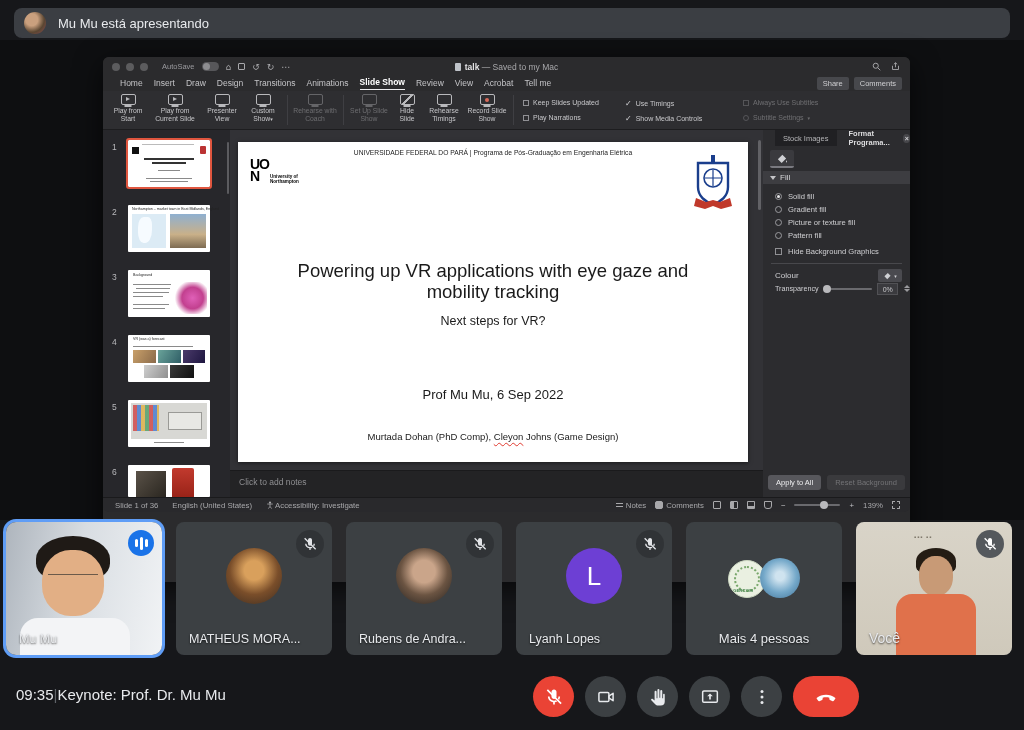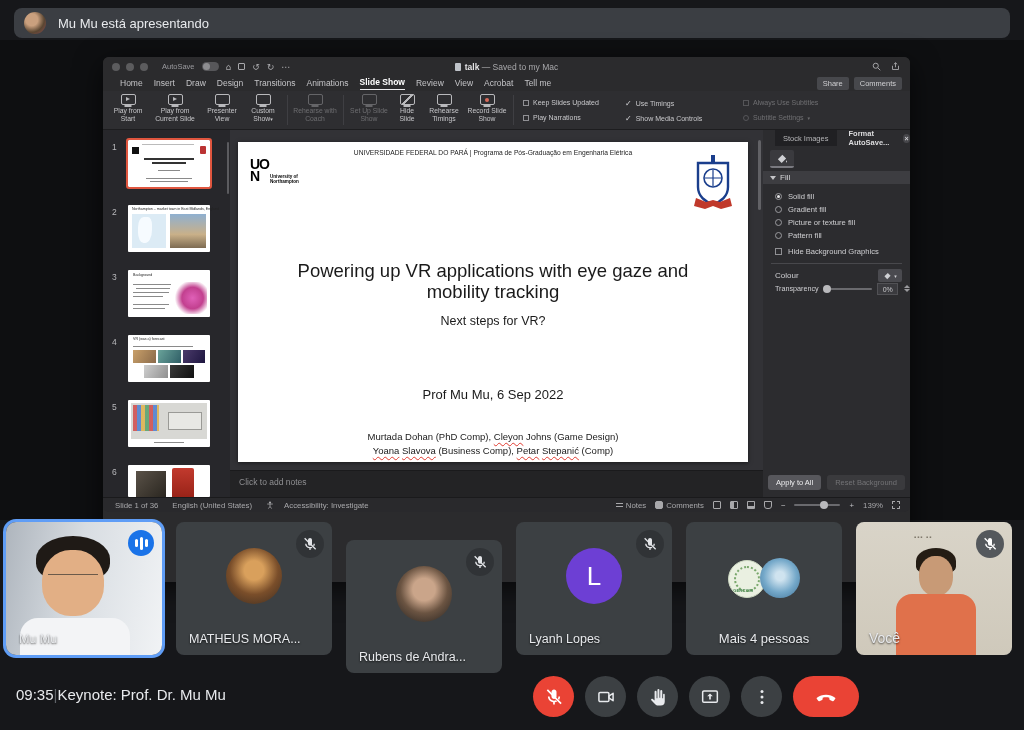--- a/index.html
+++ b/index.html
@@ -367,33 +367,32 @@
             <path d="M6 9h30v24c0 9-7 15-15 17C13 48 6 42 6 33z" fill="#fff" stroke="#1a3e8c" stroke-width="2.4"></path>
             <circle cx="21" cy="24" r="9" fill="none" stroke="#1a3e8c" stroke-width="1.6"></circle>
             <path d="M13 24h16M21 16v16" stroke="#1a3e8c" stroke-width="1.2"></path>
             <path d="M4 44l10 4 7-2 7 2 10-4 2 8-11 3-8-3-8 3-11-3z" fill="#c0392b"></path>
           </svg>
           <div class="sl-title">Powering up VR applications with eye gaze and mobility tracking</div>
           <div class="sl-sub">Next steps for VR?</div>
           <div class="sl-pres">Prof Mu Mu, 6 Sep 2022</div>
           <div class="sl-auth">
             <div><span>Murtada Dohan (PhD Comp), </span><span class="sp">Cleyon</span><span> Johns (Game Design)</span></div>
-            <div><span class="sp">Yoana</span><span> </span><span class="sp">Slavova</span><span> (Business Comp), </span><span class="sp">Petar</span><span> </span><span class="sp">Stepanić</span><span> (Comp)</span></div>
           </div>
         </div>
         <div class="cscroll"></div>
       </div>
 
       <div class="notes">Click to add notes</div>
 
       <div class="panel">
         <div class="ptabs">
           <div class="ptab inactive">Stock Images</div>
           <div class="ptab active">
-            <span>Format AutoSave...</span>
+            <span>Format Programa...</span>
             <span class="xclose">×</span>
           </div>
         </div>
         <div class="picon">
           <svg width="12" height="12" viewBox="0 0 16 16">
               <path fill="#cfd0d4" d="M2.5 9.5l6-6 5 5-6 6z"></path>
               <path fill="#cfd0d4" d="M14 11c.9 1.2.9 3 0 3s-.9-1.8 0-3z"></path>
             </svg>
         </div>
         <div class="fillhdr">
@@ -446,21 +445,21 @@
         <div class="applyrow">
           <span class="btn-apply">Apply to All</span>
           <span class="btn-reset">Reset Background</span>
         </div>
       </div>
 
       <div class="sbar">
         <div class="lft">
           <span>Slide 1 of 36</span>
           <span>English (United States)</span>
-          <span style="display:flex;gap:10px;align-items:flex-start;">
+          <span style="display:flex;gap:1px;align-items:flex-start;">
             <svg width="8" height="8" viewBox="0 0 10 10">
                 <circle cx="5" cy="2" r="1.4" fill="#a8a8ab"></circle>
                 <path d="M1.5 3.8h7M5 3.8v3M5 6.8L3 9.5M5 6.8l2 2.7" stroke="#a8a8ab" stroke-width="1" fill="none"></path>
               </svg>
             <span>Accessibility: Investigate</span>
           </span>
         </div>
         <div class="rgt">
           <span style="display:flex;gap:3px;align-items:center;">
               <span style="border-top:1px solid #a8a8ab;border-bottom:1px solid #a8a8ab;width:7px;height:4px;display:inline-block;"></span>
@@ -508,21 +507,21 @@
       <div class="micoff">
         <svg width="16" height="16" viewBox="0 0 24 24">
             <path fill="#e3e5e8" d="M12 14.5c1.66 0 3-1.34 3-3V6c0-1.66-1.34-3-3-3S9 4.34 9 6v5.5c0 1.66 1.34 3 3 3z"></path>
             <path fill="#e3e5e8" d="M17.3 11.5c0 .95-.25 1.83-.68 2.6l1.45 1.45a6.9 6.9 0 0 0 1.23-4.05h-2zM6.7 11.5H4.7c0 3.53 2.61 6.43 6.3 6.92V21h2v-2.58c1-.13 1.92-.47 2.73-.97l-1.47-1.47c-.67.33-1.43.52-2.26.52-2.76 0-5.3-2.1-5.3-5z"></path>
             <line x1="4" y1="3.5" x2="20.5" y2="20" stroke="#e3e5e8" stroke-width="2"></line>
           </svg>
       </div>
       <span class="pname">MATHEUS MORA...</span>
     </div>
 
-    <div class="tile" style="left:346px;margin-top:18px;">
+    <div class="tile" style="left:346px;">
       <div class="pav av-rubens"></div>
       <div class="micoff">
         <svg width="16" height="16" viewBox="0 0 24 24">
             <path fill="#e3e5e8" d="M12 14.5c1.66 0 3-1.34 3-3V6c0-1.66-1.34-3-3-3S9 4.34 9 6v5.5c0 1.66 1.34 3 3 3z"></path>
             <path fill="#e3e5e8" d="M17.3 11.5c0 .95-.25 1.83-.68 2.6l1.45 1.45a6.9 6.9 0 0 0 1.23-4.05h-2zM6.7 11.5H4.7c0 3.53 2.61 6.43 6.3 6.92V21h2v-2.58c1-.13 1.92-.47 2.73-.97l-1.47-1.47c-.67.33-1.43.52-2.26.52-2.76 0-5.3-2.1-5.3-5z"></path>
             <line x1="4" y1="3.5" x2="20.5" y2="20" stroke="#e3e5e8" stroke-width="2"></line>
           </svg>
       </div>
       <span class="pname">Rubens de Andra...</span>
     </div>

